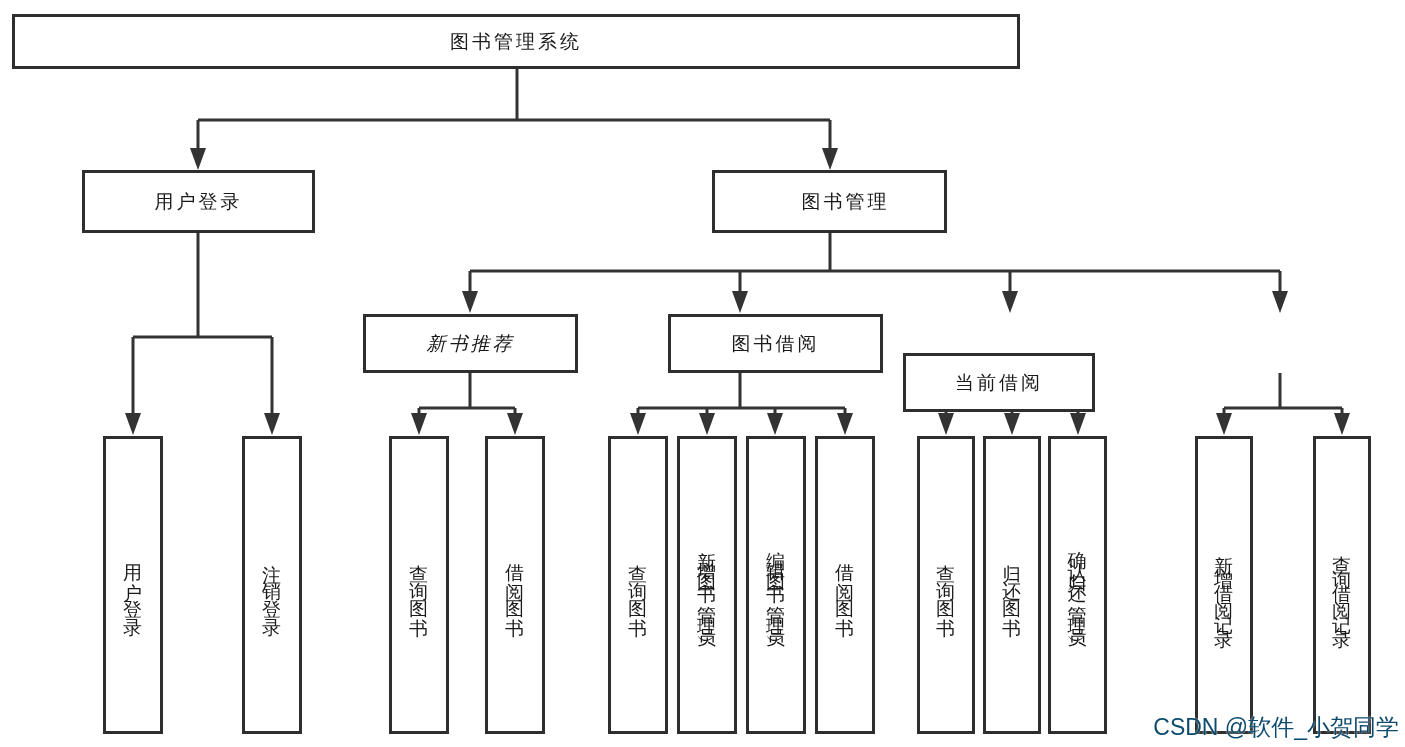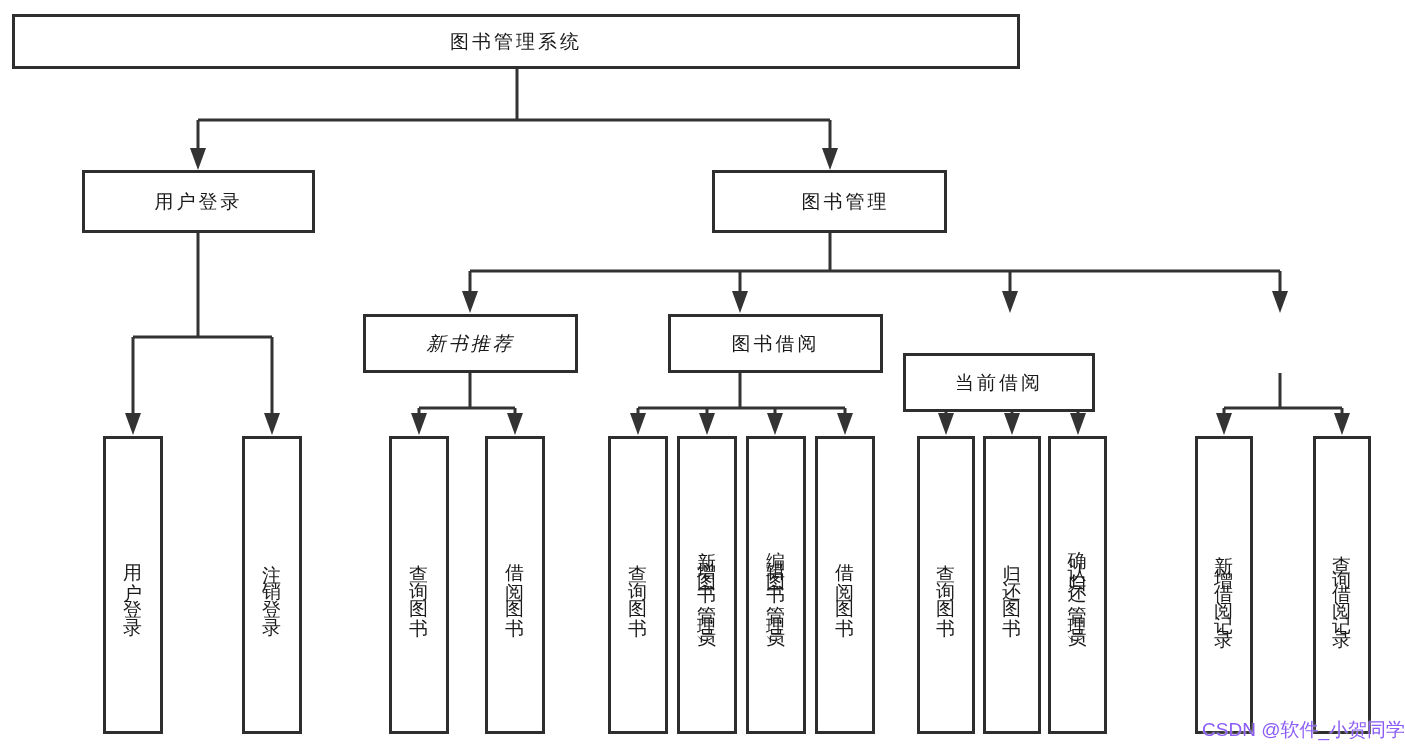--- a/index.html
+++ b/index.html
@@ -62,24 +62,24 @@
   .n-b1 { left: 389px; }  .n-b2 { left: 485px; }
   .n-c1 { left: 608px; }  .n-c2 { left: 677px; }
   .n-c3 { left: 746px; }  .n-c4 { left: 815px; }
   .n-d1 { left: 917px; width: 58px; }
   .n-d2 { left: 983px; width: 58px; }
   .n-d3 { left: 1048px; width: 59px; }
   .n-e1 { left: 1195px; width: 58px; }
   .n-e2 { left: 1313px; width: 58px; }
   .watermark {
     position: absolute;
-    right: 0;
+    right: 6px;
     bottom: 4px;
-    font-size: 19px;
-    color: #8b5cf6;
+    font-size: 23px;
+    color: #0c4a6e;
     text-shadow: 0 0 2px #ffffff;
     z-index: 3;
     white-space: nowrap;
   }
 </style>
 </head>
 <body>
 
 <div class="canvas">
 

